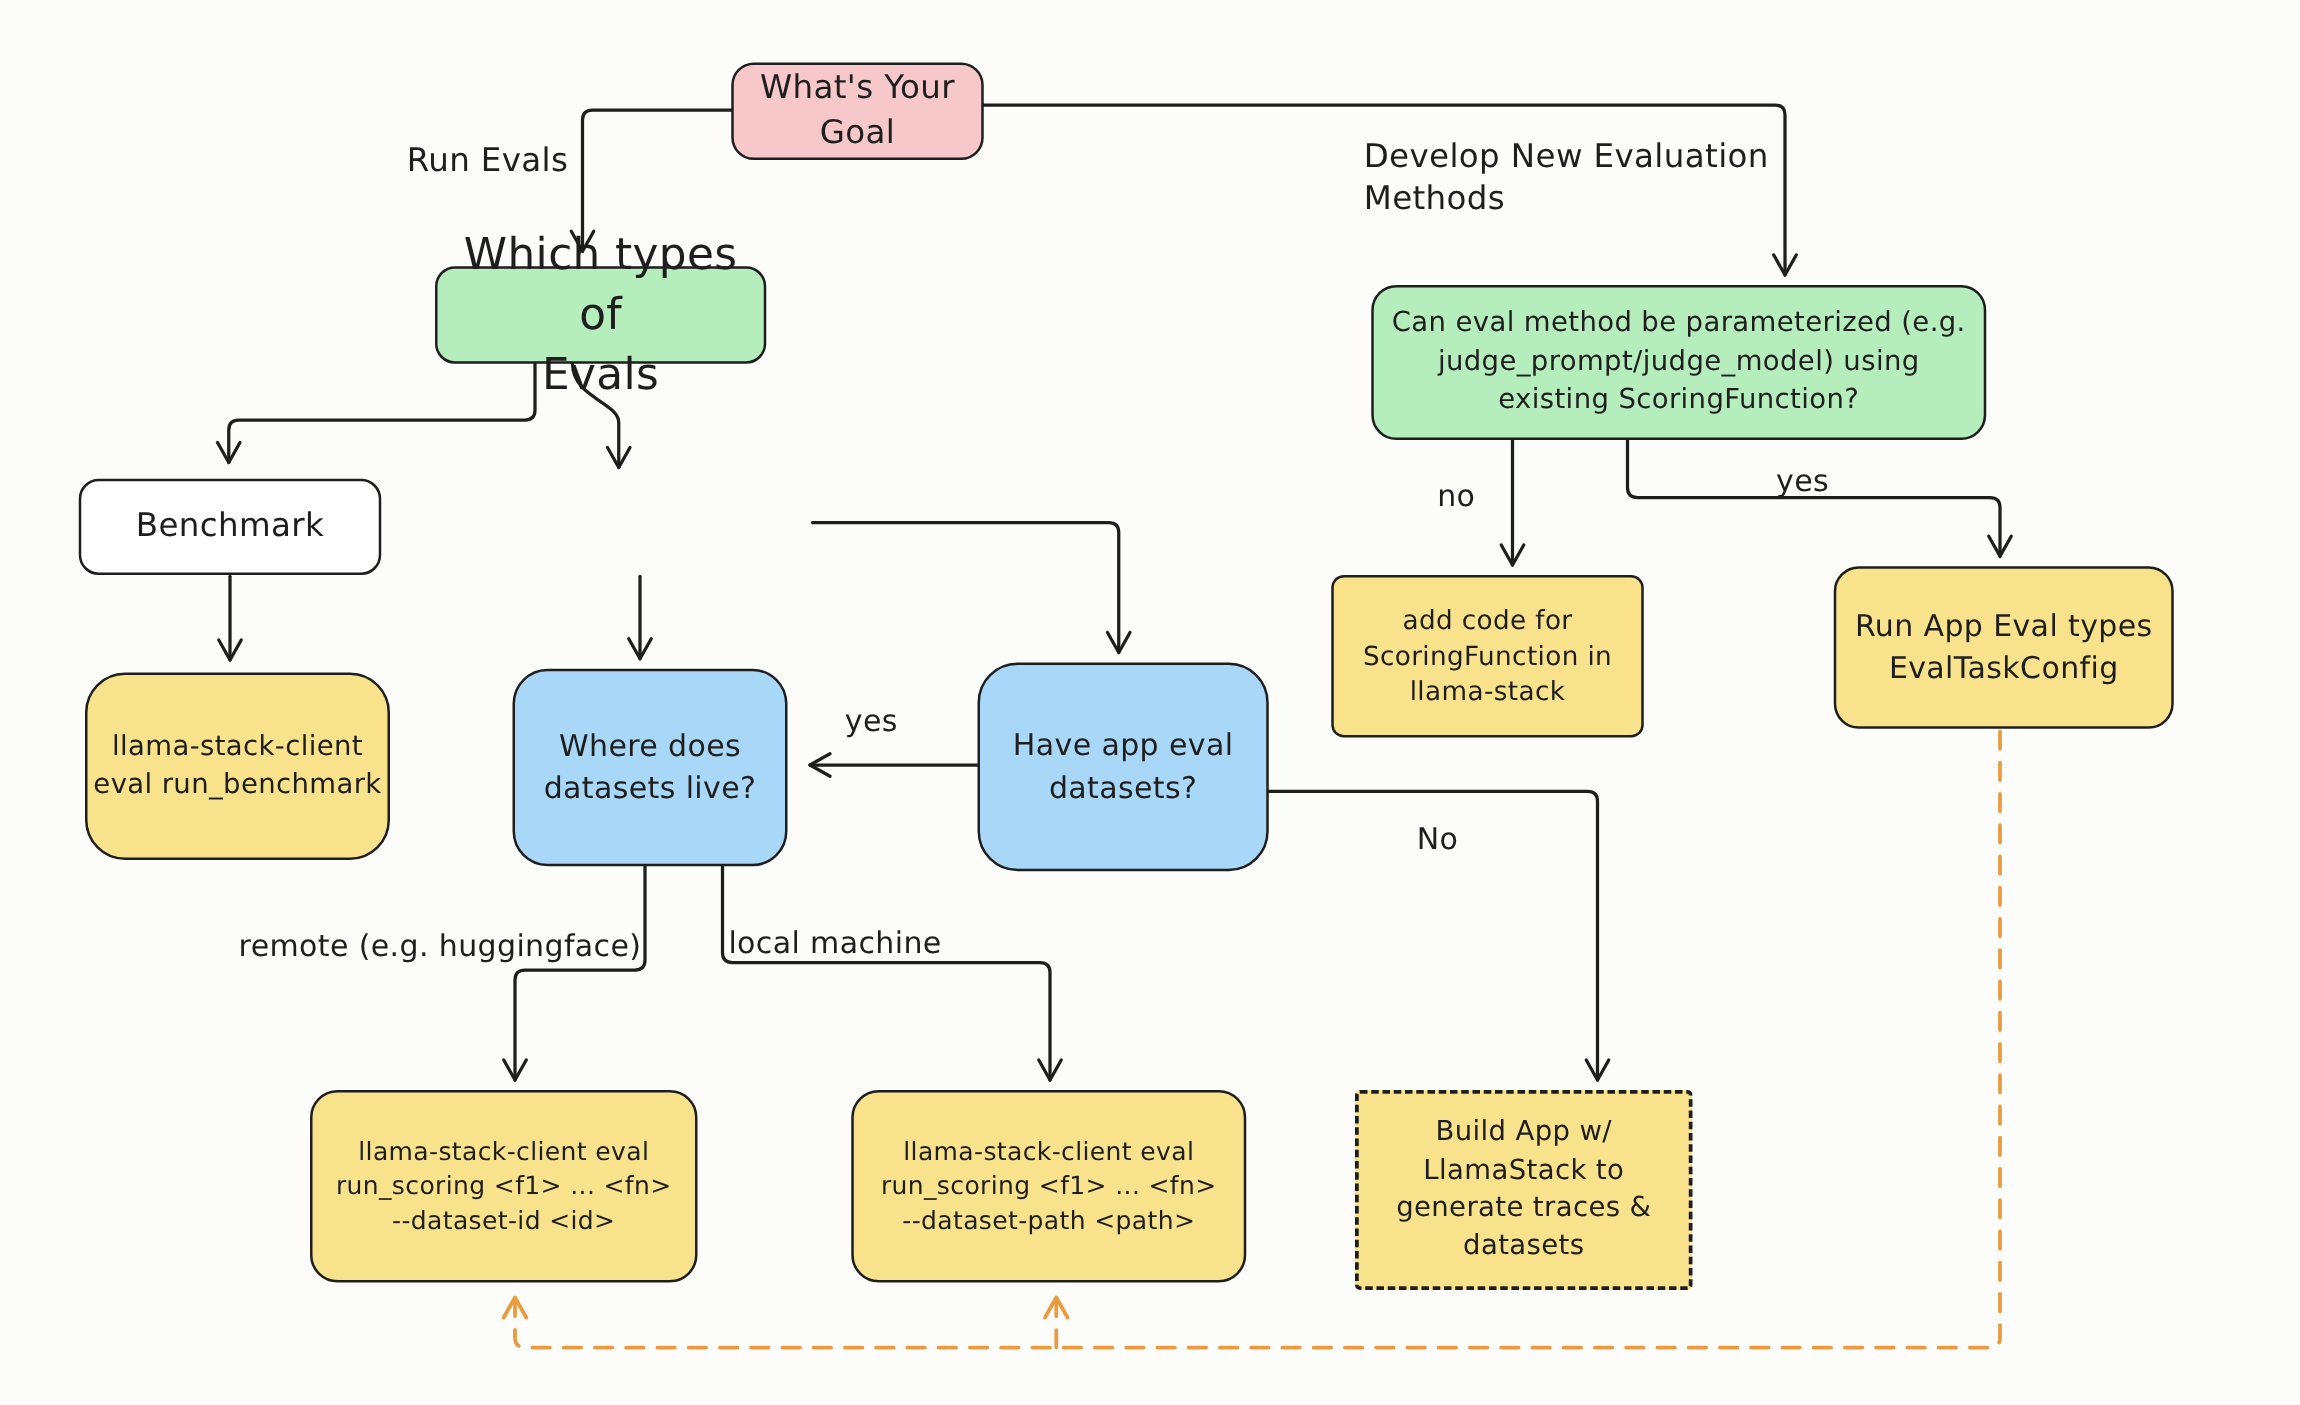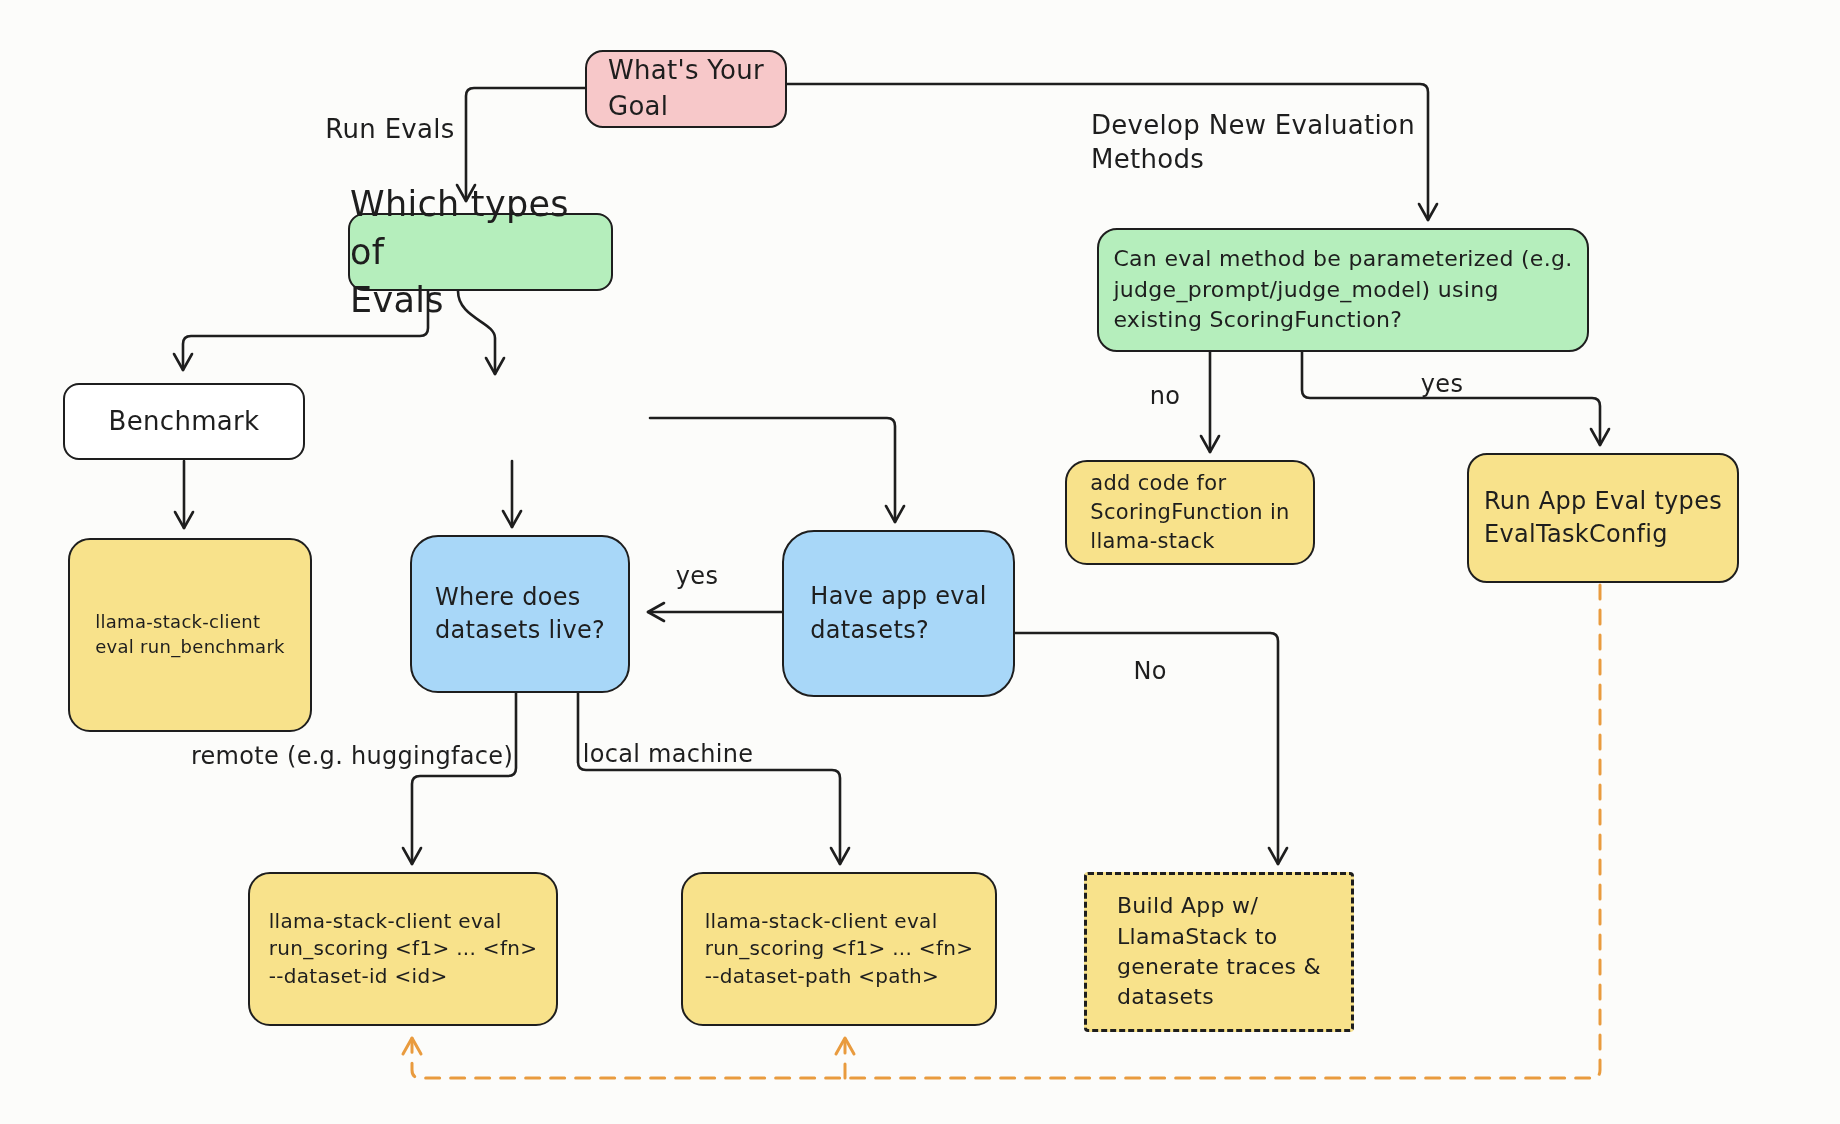--- a/index.html
+++ b/index.html
@@ -6,21 +6,21 @@
   .canvas {
     position:relative; width:1840px; height:1124px; overflow:hidden;
     background:#fcfcfa; color:#1e1e1e;
     font-family:"DejaVu Sans", sans-serif;
     letter-spacing:0.3px;
   }
   svg.edges { position:absolute; left:0; top:0; z-index:0; }
   .node {
     position:absolute; z-index:1; box-sizing:border-box;
     display:flex; align-items:center; justify-content:center;
-    white-space:pre-line; line-height:1.38;
+    text-align:center; white-space:pre-line; line-height:1.38;
     border:2.6px solid #1e1e1e; background:#ffffff;
   }
   .pink   { background:#f7c8c9; }
   .green  { background:#b5eebc; }
   .blue   { background:#a8d7f8; }
   .yellow { background:#f8e28b; }
   .white  { background:#ffffff; }
   .dashed { border-style:dashed; border-width:3px; }
   .elabel {
     position:absolute; z-index:1; transform:translate(-50%,-50%);
@@ -70,30 +70,30 @@
   <div class="node green" style="left:348px;top:213px;width:265px;height:78px;font-size:35px;border-radius:16px">Which types of
 Evals</div>
 
   <div class="node green" style="left:1097px;top:228px;width:492px;height:124px;font-size:22px;border-radius:20px">Can eval method be parameterized (e.g.
 judge_prompt/judge_model) using
 existing ScoringFunction?</div>
 
   <div class="node white" style="left:63px;top:383px;width:242px;height:77px;font-size:26px;border-radius:16px">Benchmark</div>
 
 
-  <div class="node yellow" style="left:68px;top:538px;width:244px;height:194px;font-size:18px;border-radius:22px">llama-stack-client
+  <div class="node yellow" style="left:68px;top:538px;width:244px;height:150px;font-size:22px;border-radius:32px">llama-stack-client
 eval run_benchmark</div>
 
   <div class="node blue" style="left:410px;top:535px;width:220px;height:158px;font-size:24px;border-radius:28px">Where does
 datasets live?</div>
 
   <div class="node blue" style="left:782px;top:530px;width:233px;height:167px;font-size:24px;border-radius:32px">Have app eval
 datasets?</div>
 
-  <div class="node yellow" style="left:1065px;top:460px;width:250px;height:105px;font-size:21px;border-radius:22px">add code for
+  <div class="node yellow" style="left:1065px;top:460px;width:250px;height:130px;font-size:21px;border-radius:10px">add code for
 ScoringFunction in
 llama-stack</div>
 
   <div class="node yellow" style="left:1467px;top:453px;width:272px;height:130px;font-size:24px;border-radius:20px">Run App Eval types
 EvalTaskConfig</div>
 
   <div class="node yellow" style="left:248px;top:872px;width:310px;height:154px;font-size:20px;border-radius:22px">llama-stack-client eval
 run_scoring &lt;f1&gt; ... &lt;fn&gt;
 --dataset-id &lt;id&gt;</div>
 

